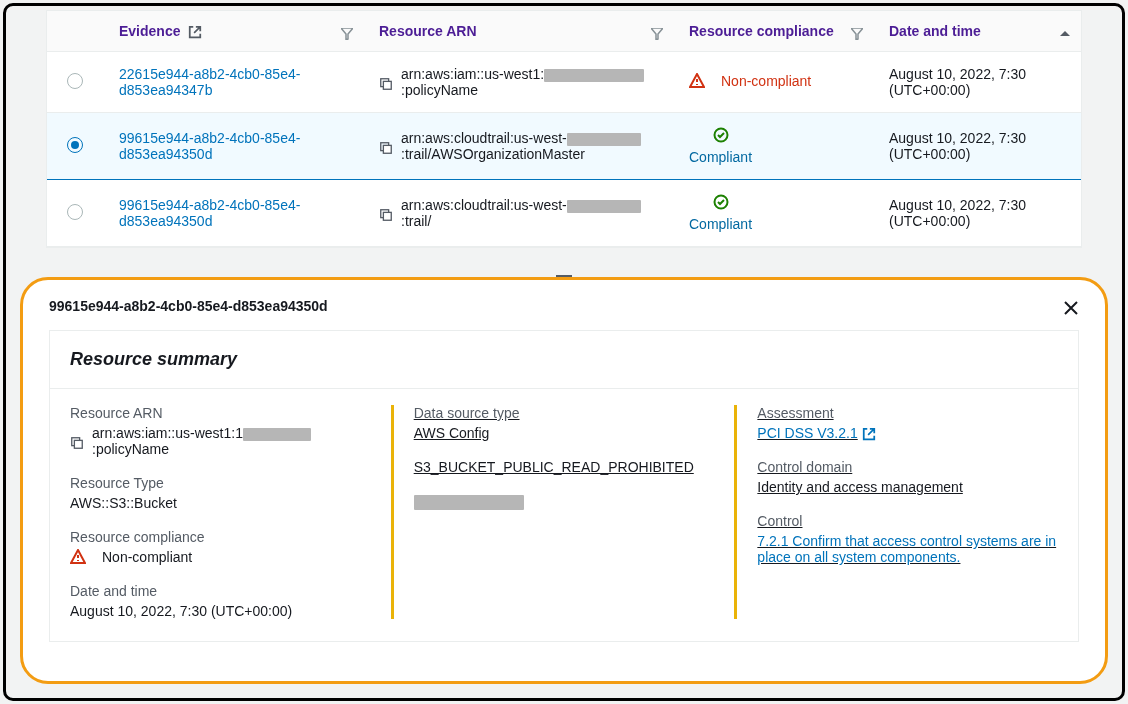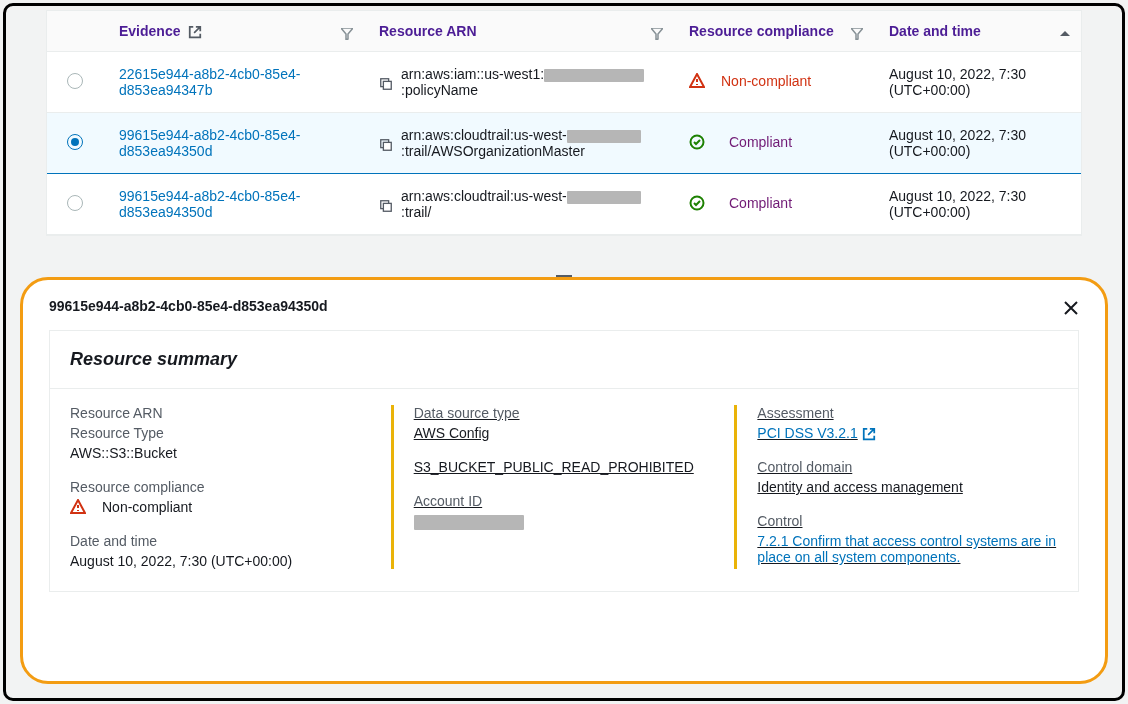--- a/index.html
+++ b/index.html
@@ -68,21 +68,21 @@
   .radio.checked::after {
     content: "";
     position: absolute;
     inset: 3px;
     background: #0073bb;
     border-radius: 50%;
   }
   .link { color: #0073bb; text-decoration: none; cursor: pointer; }
   .arn-cell { display: flex; gap: 8px; align-items: center; }
   .copy-icon { color: #545b64; flex-shrink: 0; margin-top: 2px; cursor: pointer; }
-  .compliant { color: #701a75; display: inline-flex; align-items: center; gap: 24px; }
+  .compliant { color: #0369a1; display: inline-flex; align-items: center; gap: 6px; flex-direction: column; }
   .non-compliant { color: #d13212; display: inline-flex; align-items: center; gap: 16px; }
   .redacted {
     display: inline-block;
     background: #b6b6b6;
     border-radius: 1px;
     vertical-align: middle;
   }
   .panel-sep {
     position: absolute;
     left: 50%;
@@ -265,38 +265,44 @@
         <svg width="16" height="16" viewBox="0 0 16 16">
             <path d="M2 2l12 12M14 2L2 14" stroke="#16191f" stroke-width="2"></path>
           </svg>
       </span>
     </div>
     <div class="summary-card">
       <div class="summary-title">Resource summary</div>
       <div class="summary-body">
         <div class="col">
           <div class="field-label">Resource ARN</div>
+          <div class="field-value arn-cell">
+            <span class="copy-icon"><svg width="14" height="14" viewBox="0 0 16 16">
+                  <rect x="2" y="2" width="9" height="9" fill="none" stroke="#545b64" stroke-width="1.5"></rect>
+                  <rect x="5" y="5" width="9" height="9" fill="#fff" stroke="#545b64" stroke-width="1.5"></rect>
+                </svg></span>
+            <span><span>arn:aws:iam::us-west1:1</span><span class="redacted" style="width:68px;height:13px"></span><span>:policyName</span></span>
+          </div>
           <div class="field-label">Resource Type</div>
           <div class="field-value">AWS::S3::Bucket</div>
           <div class="field-label">Resource compliance</div>
           <div class="field-value non-compliant">
             <svg width="16" height="16" viewBox="0 0 16 16">
                 <path d="M8 1l7 13H1z" fill="none" stroke="#d13212" stroke-width="2"></path>
                 <path d="M8 6v3M8 11v1" stroke="#d13212" stroke-width="2"></path>
               </svg>
             <span>Non-compliant</span>
           </div>
           <div class="field-label">Date and time</div>
           <div class="field-value">August 10, 2022, 7:30 (UTC+00:00)</div>
         </div>
         <div class="col">
           <div class="field-label">Data source type</div>
           <div class="field-value">AWS Config</div>
           <div class="field-value">S3_BUCKET_PUBLIC_READ_PROHIBITED</div>
-          <div class="field-label">Account ID</div>
           <div class="field-value"><span class="redacted" style="width:110px;height:15px"></span></div>
         </div>
         <div class="col">
           <div class="field-label">Assessment</div>
           <div class="field-value"><a class="link"><span>PCI DSS V3.2.1</span><svg class="ext-link-icon" width="14" height="14" viewBox="0 0 16 16">
                   <path fill="none" stroke="#0073bb" stroke-width="2" d="M6 2H2v12h12v-4M9 2h5v5M14 2L7 9"></path>
                 </svg></a></div>
           <div class="field-label">Control domain</div>
           <div class="field-value">Identity and access management</div>
           <div class="field-label">Control</div>

